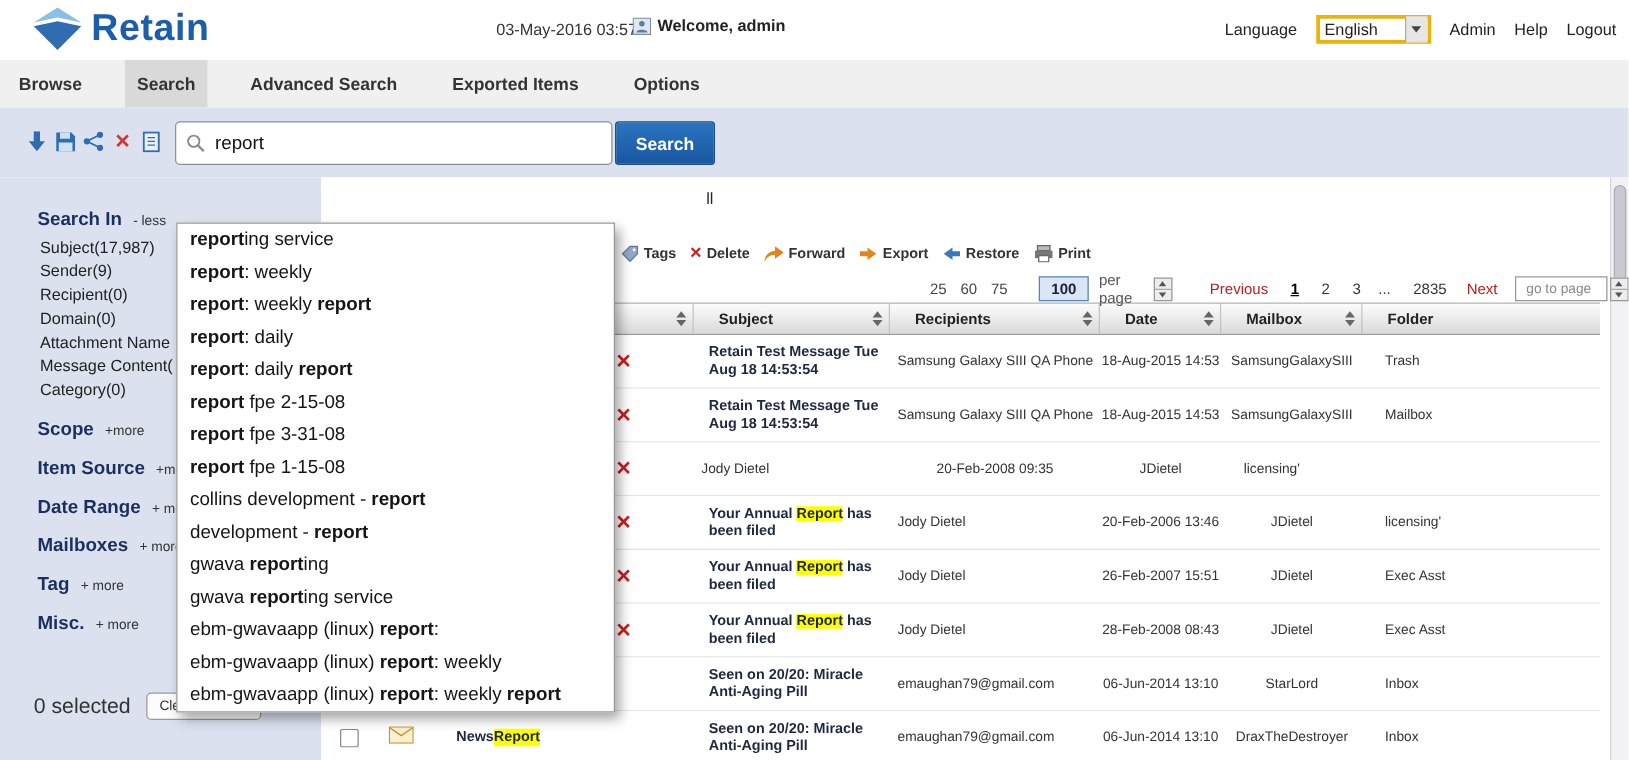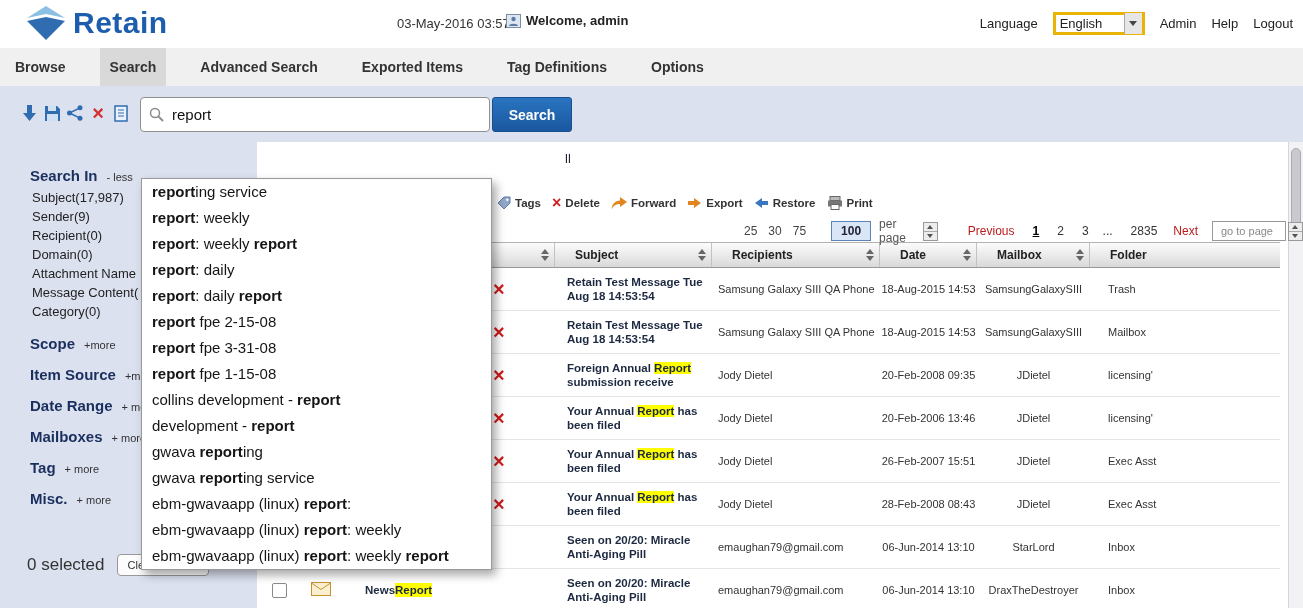--- a/index.html
+++ b/index.html
@@ -162,21 +162,20 @@
       <span>Help</span>
       <span>Logout</span>
     </div>
   </div>
 
   <div class="tabbar">
     <span class="tab">Browse</span>
     <span class="tab active">Search</span>
     <span class="tab">Advanced Search</span>
     <span class="tab">Exported Items</span>
-    <span class="tab">Tag Definitions</span>
     <span class="tab">Options</span>
   </div>
 
   <div class="bluebar"></div>
   <div class="tool-icons">
     <span class="tico">
       <svg width="15" height="17" viewBox="0 0 15 17">
           <path d="M5 0 h5 v8 h4 l-6.5 8 -6.5-8 h4 z" fill="#2f6cb0"></path>
         </svg>
     </span>
@@ -319,21 +318,21 @@
         <rect x="1" y="4.5" width="14" height="6" fill="#777"></rect>
             <rect x="4" y="8.5" width="8" height="5" fill="#fff" stroke="#666"></rect>
           </svg>
         </span>
       <span>Print</span>
     </span>
   </div>
 
   <div class="pager">
     <span class="psize">25</span>
-    <span class="psize">30</span>
+    <span class="psize">60</span>
     <span class="psize">75</span>
     <span class="psize-box">100</span>
     <span class="perpage">per page</span>
     <span class="spinner">
       <span class="sp-btn sp-up"></span>
       <span class="sp-btn sp-dn"></span>
     </span>
     <span class="pnav prev">Previous</span>
     <span class="pnum current">1</span>
     <span class="pnum">2</span>
@@ -435,21 +434,20 @@
         </div>
         <div class="cell icon-cell">
           <span class="env"><svg width="20" height="14" viewBox="0 0 20 14">
               <rect x="0.5" y="0.5" width="19" height="13" fill="#faf0cf" stroke="#c49231"></rect>
               <path d="M0.5 1 L10 7.5 L19.5 1" fill="none" stroke="#c49231"></path>
             </svg></span>
         </div>
         <div class="cell from-cell">
           <span class="delx">×</span>
         </div>
-        <div class="cell subject-cell"><span>Foreign Annual </span><span class="hl">Report</span><span> submission receive</span></div>
         <div class="cell rec-cell">Jody Dietel</div>
         <div class="cell date-cell">20-Feb-2008 09:35</div>
         <div class="cell mb-cell">JDietel</div>
         <div class="cell fo-cell">licensing'</div>
       </div>
       <div class="trow">
         <div class="cell cb-cell">
           <span class="checkbox"></span>
         </div>
         <div class="cell icon-cell">

